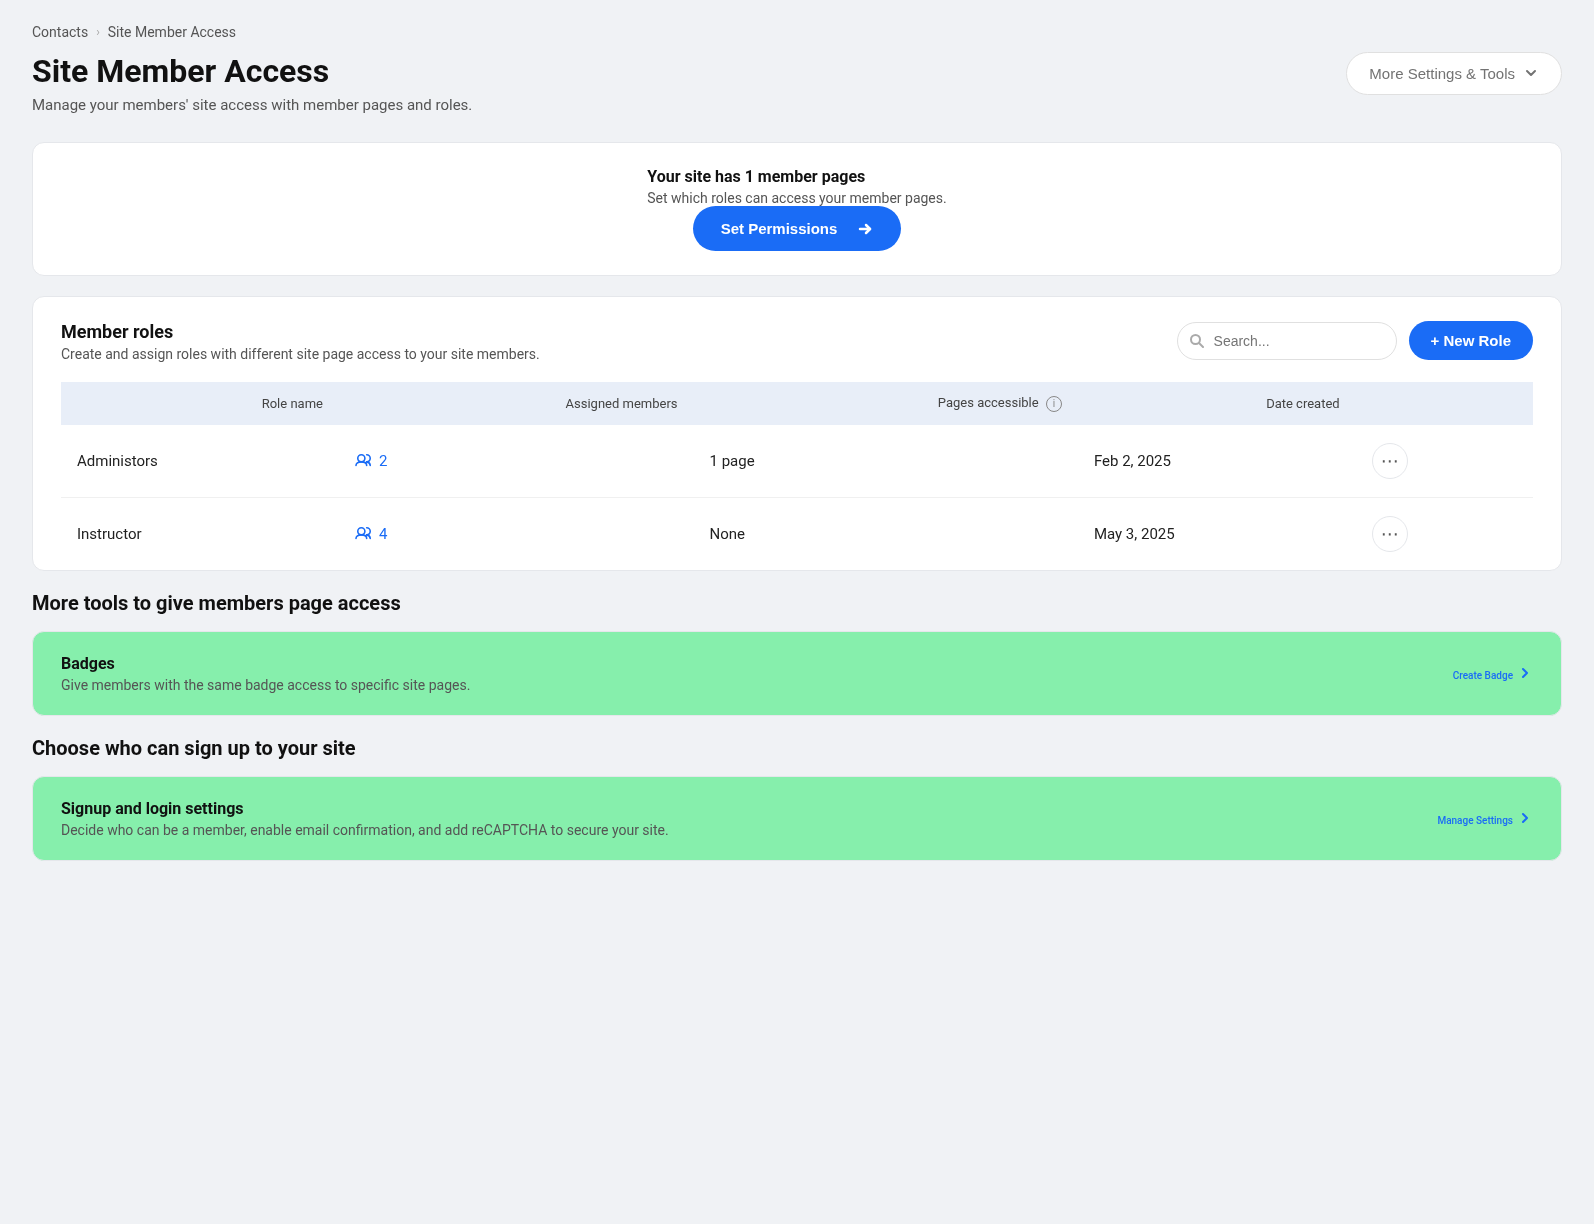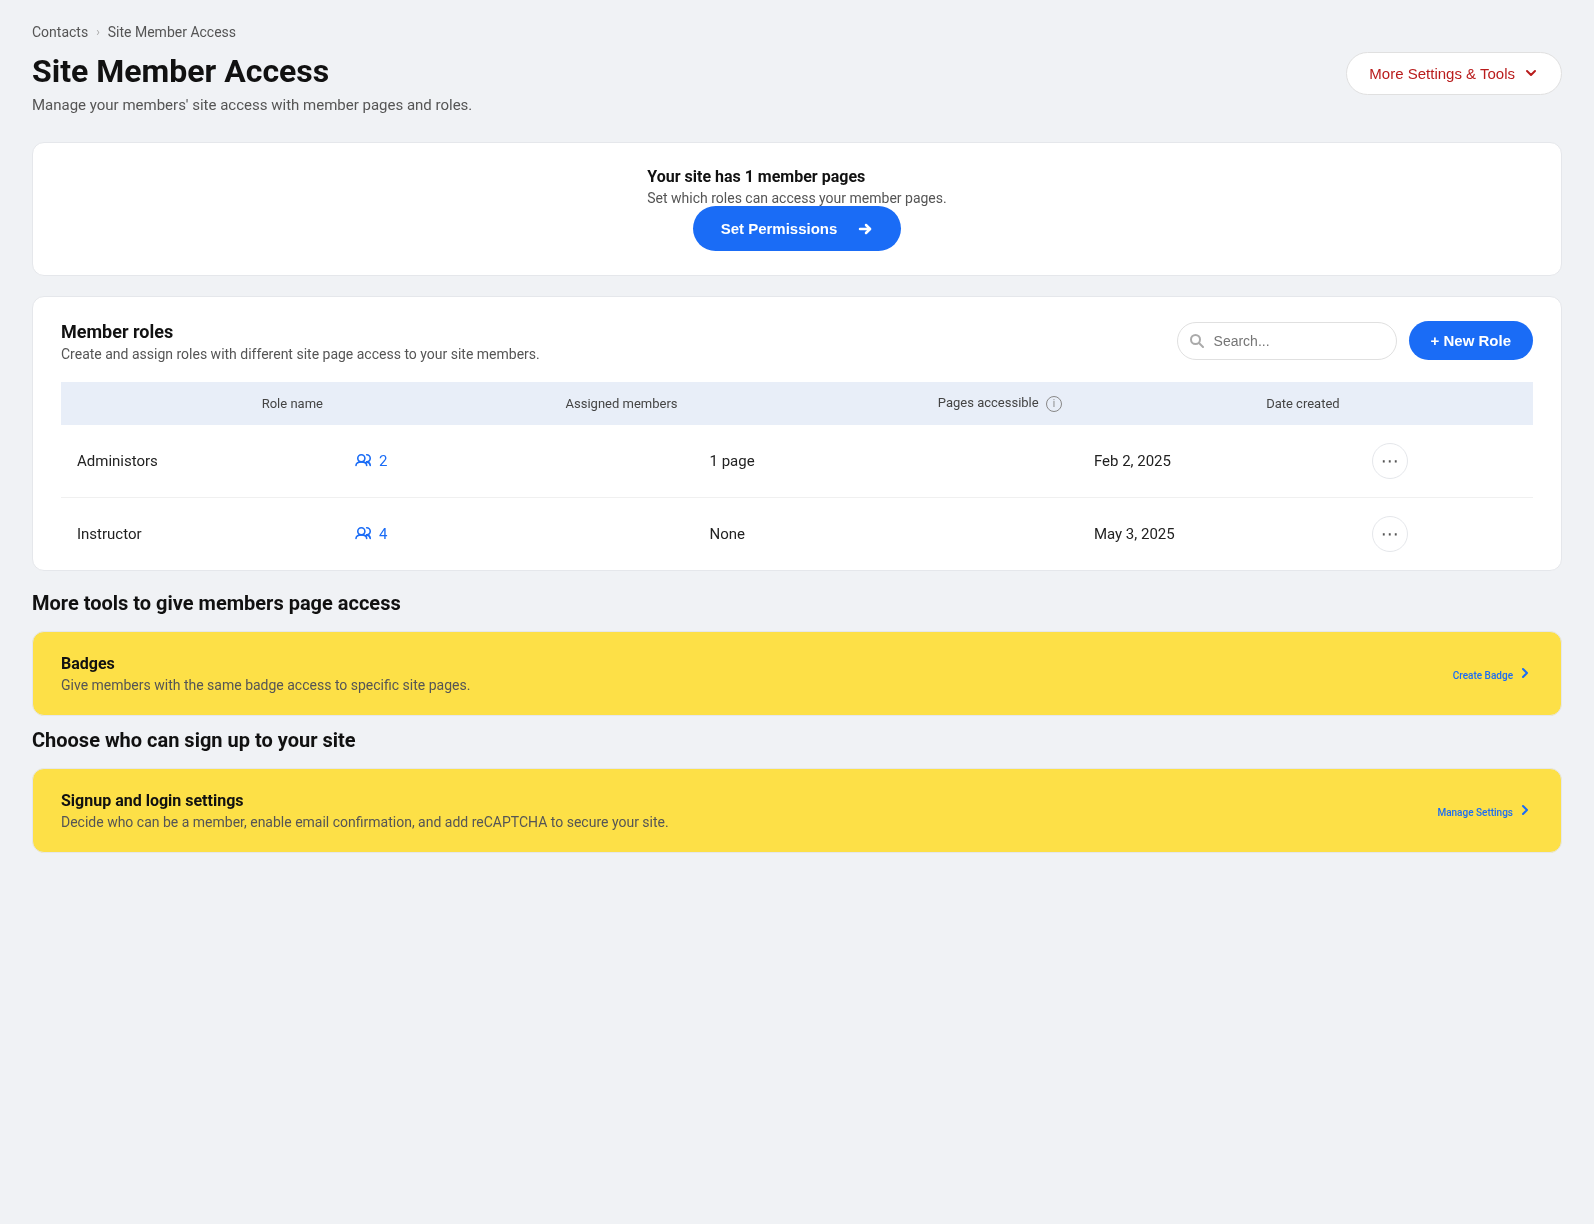--- a/index.html
+++ b/index.html
@@ -40,21 +40,21 @@
     }
     .more-settings-btn {
       display: flex;
       align-items: flex-start;
       gap: 8px;
       background: #fff;
       border: 1.5px solid #e0e0e0;
       border-radius: 24px;
       padding: 12px 22px;
       font-size: 15px;
-      color: #b91c1c;
+      color: #737373;
       font-weight: 500;
       cursor: pointer;
       white-space: nowrap;
     }
     .card {
       background: #fff;
       border-radius: 12px;
       border: 1px solid #e5e7eb;
       padding: 24px 28px;
       margin-bottom: 20px;
@@ -193,28 +193,28 @@
       font-size: 18px;
     }
     .section-title {
       font-size: 20px;
       font-weight: 700;
       color: #111;
       margin-bottom: 16px;
       margin-top: 8px;
     }
     .tool-card {
-      background: #fde047;
+      background: #86efac;
       border-radius: 12px;
       border: 1px solid #e5e7eb;
       padding: 22px 28px;
       display: flex;
       align-items: center;
       justify-content: space-between;
-      margin-bottom: 12px;
+      margin-bottom: 20px;
     }
     .tool-info h3 {
       font-size: 16px;
       font-weight: 700;
       color: #111;
       margin-bottom: 4px;
     }
     .tool-info p {
       font-size: 14px;
       color: #555;

